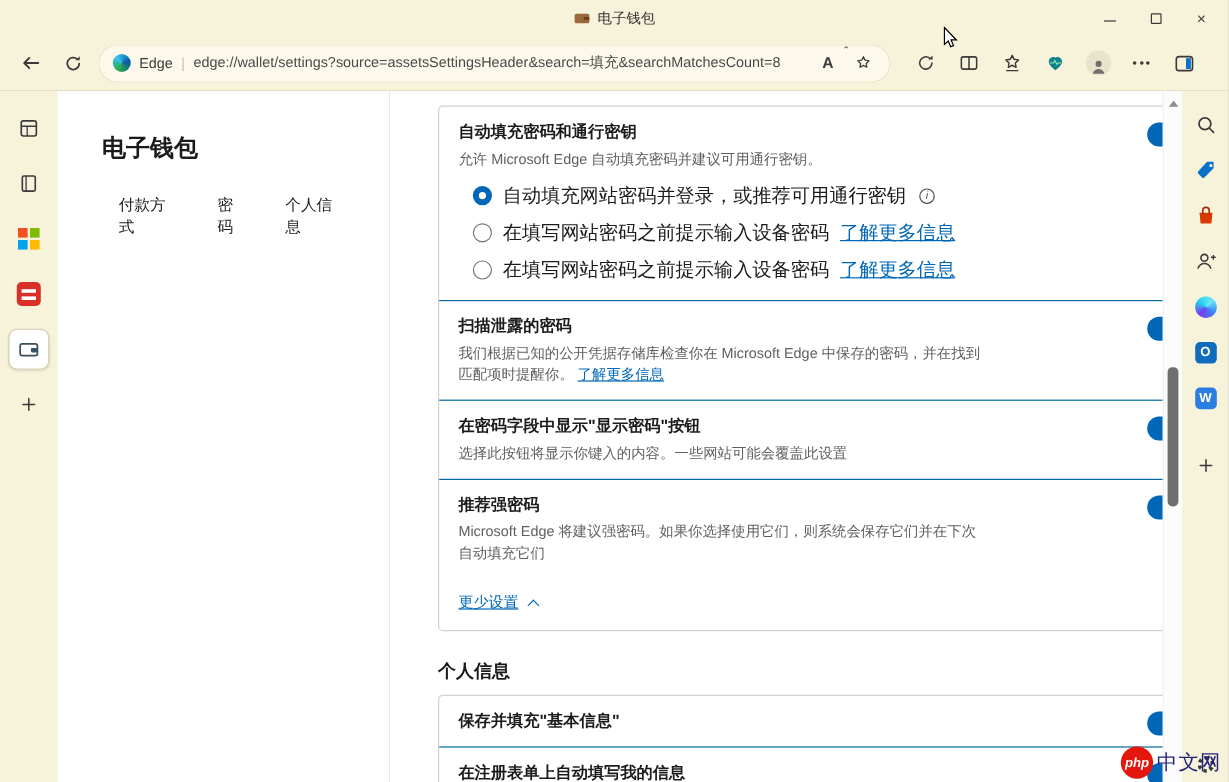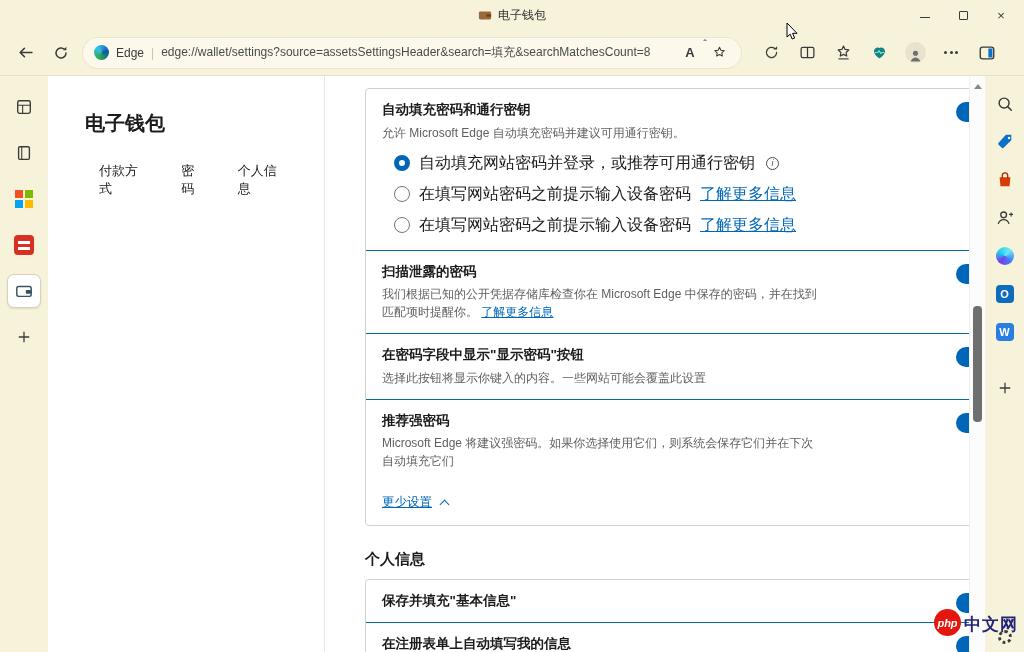--- a/index.html
+++ b/index.html
@@ -82,23 +82,23 @@
   .sb-thumb{position:absolute;left:3px;top:230px;width:9px;height:116px;background:#6f6f6f;border-radius:4px;cursor:pointer;}
 
   .right-rail{width:39px;background:var(--cream);display:flex;flex-direction:column;align-items:center;padding-top:16px;gap:14px;flex:0 0 auto;position:relative;}
   .rr-icon{width:24px;height:24px;display:flex;align-items:center;justify-content:center;cursor:pointer;}
   .sphere{width:18px;height:18px;border-radius:50%;background:conic-gradient(from 40deg,#6ee7f5,#3b82f6,#7c3aed,#22d3ee,#6ee7f5);}
   .sq-app{width:18px;height:18px;border-radius:4px;background:#0f6cbd;color:#fff;font-size:11px;font-weight:700;display:flex;align-items:center;justify-content:center;}
   .sq-app.w{background:#2a7de1;}
   .gear{width:14px;height:14px;border-radius:50%;border:3px dotted #3a3a3a;}
   .rr-bottom{position:absolute;bottom:8px;left:0;width:100%;display:flex;justify-content:center;}
 
-  .watermark{position:absolute;right:6px;bottom:16px;display:flex;align-items:flex-end;gap:3px;z-index:60;}
+  .watermark{position:absolute;right:6px;bottom:3px;display:flex;align-items:center;gap:3px;z-index:60;}
   .wm-badge{width:27px;height:27px;border-radius:50%;background:#e3170d;color:#fff;font-weight:700;font-style:italic;font-size:11px;display:flex;align-items:center;justify-content:center;}
-  .wm-text{font-size:17px;font-weight:700;color:#23237a;letter-spacing:1px;}
+  .wm-text{font-size:17px;font-weight:400;color:#23237a;letter-spacing:1px;}
 
   .cursor{position:absolute;left:786px;top:22px;z-index:70;pointer-events:none;}
 </style>
 </head>
 <body>
 
 <div class="screen">
 
   <div class="titlebar">
     <div class="tab-title">

